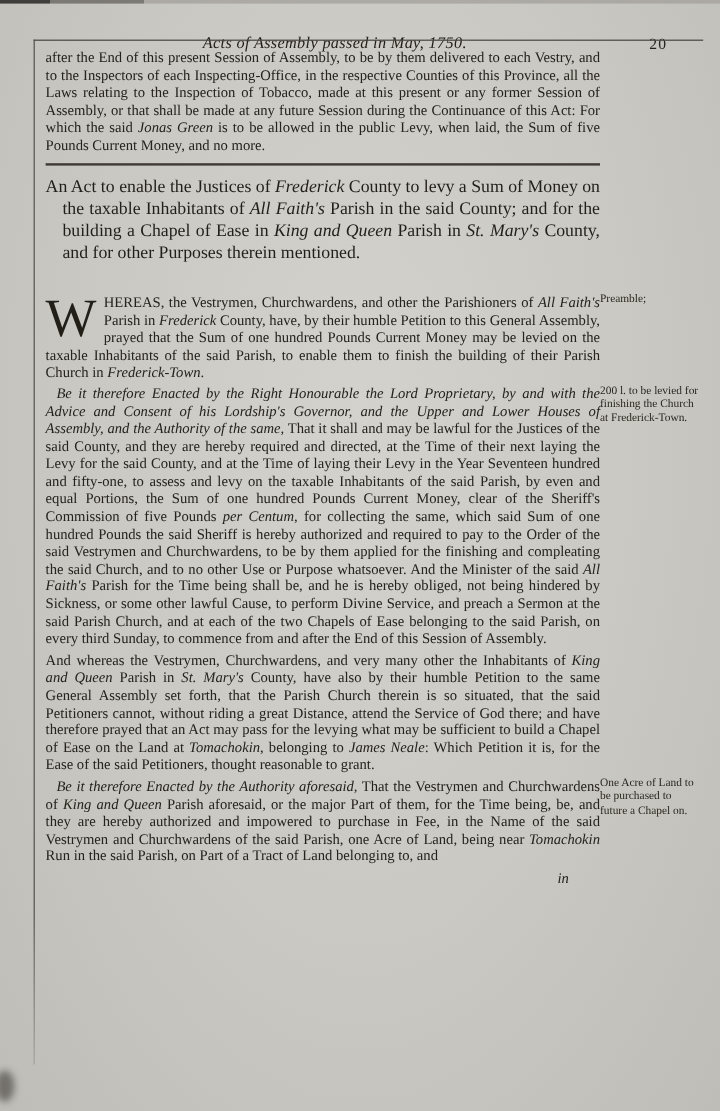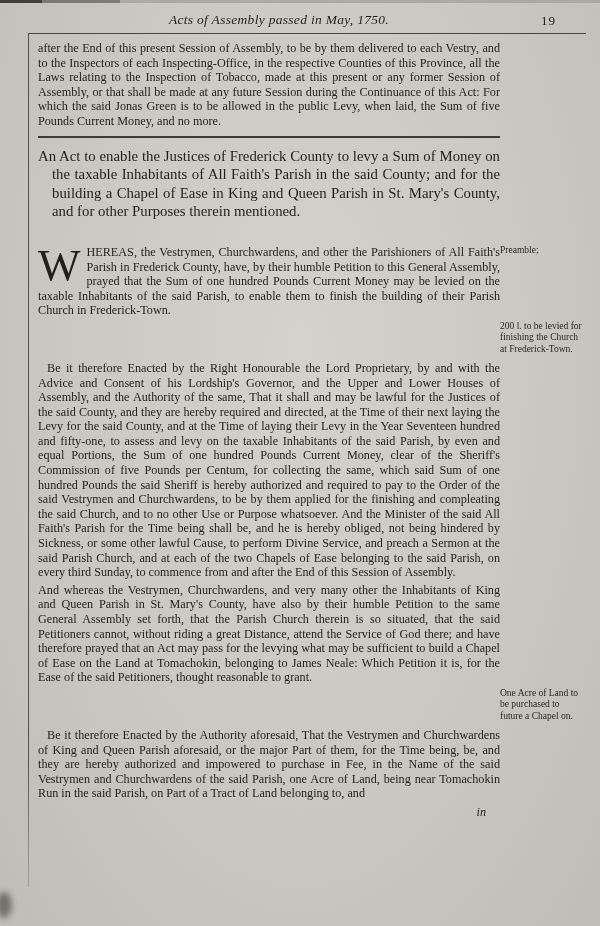--- a/index.html
+++ b/index.html
@@ -15,68 +15,68 @@
   }
   .scan-edge-top{
     position:absolute;top:0;left:0;right:0;height:3px;
     background:linear-gradient(90deg,#1e1d1b 0 7%,#6a6762 7% 20%,#a5a29d 20% 100%);
     opacity:.8;
   }
   .corner-smudge{
     position:absolute;left:-4px;bottom:8px;width:16px;height:26px;border-radius:50%;
     background:#35322d;filter:blur(3px);opacity:.55;
   }
-  .header{position:absolute;top:12px;left:30px;width:558px;height:20px;}
+  .header{position:absolute;top:28px;left:30px;width:558px;height:20px;}
   .header-title{
     position:absolute;left:0;right:60px;text-align:center;
     font-style:italic;font-size:13.5px;letter-spacing:.3px;color:#221e18;
   }
   .page-number{position:absolute;right:32px;top:1px;font-size:13px;letter-spacing:1px;}
   .header-rule{position:absolute;top:33px;left:28px;width:558px;height:1px;background:#4a453d;}
   .left-rule{
     position:absolute;left:28px;top:33px;width:1px;height:854px;
     background:linear-gradient(#55504a 0 85%, rgba(85,80,74,.25) 100%);
   }
   .content{position:absolute;left:38px;top:41px;width:556px;}
   .row{display:flex;align-items:flex-start;}
   .text-col{width:462px;}
   .note-col{
     width:82px;font-size:9.5px;line-height:11.5px;
     color:#2b271f;
   }
   .para{font-size:12.2px;line-height:14.6px;text-align:justify;}
-  .para.indent{text-indent:9px;margin-top:40px;}
-  .it{}
+  .para.indent{text-indent:9px;}
+  .it{font-style:italic;}
   .divider{width:462px;height:2px;background:#3f3a33;margin:7px 0 9px 0;}
   .act-title{
     width:462px;font-size:14.8px;line-height:18.6px;text-align:justify;
     padding-left:14px;text-indent:-14px;box-sizing:border-box;
     margin-bottom:24px;color:#221e18;
   }
   .sections .row{margin-top:3px;}
   .sections .row:first-child{margin-top:0;}
   .dropcap{
     float:left;font-size:45px;line-height:34px;margin:3px 6px 0 0;color:#221e18;
   }
-  .catchword-row{margin-top:4px;justify-content:flex-end;}
+  .catchword-row{margin-top:4px;}
   .catchword{
     width:462px;box-sizing:border-box;text-align:right;padding-right:26px;
     font-size:12.2px;font-style:italic;
   }
 </style>
 </head>
 <body>
 
 <div class="page">
   <div class="scan-edge-top"></div>
   <div class="corner-smudge"></div>
 
   <div class="header">
     <div class="header-title">Acts of Assembly passed in May, 1750.</div>
-    <div class="page-number">19</div>
+    <div class="page-number">20</div>
   </div>
   <div class="header-rule"></div>
   <div class="left-rule"></div>
 
   <div class="content">
 
     <div class="row">
       <div class="text-col para"><span>after the End of this present Session of Assembly, to be by them delivered to each Vestry, and to the Inspectors of each Inspecting-Office, in the respective Counties of this Province, all the Laws relating to the Inspection of Tobacco, made at this present or any former Session of Assembly, or that shall be made at any future Session during the Continuance of this Act:  For which the said </span><span class="it">Jonas Green</span><span> is to be allowed in the public Levy, when laid, the Sum of five Pounds Current Money, and no more.</span></div>
       <div class="note-col"></div>
     </div>

